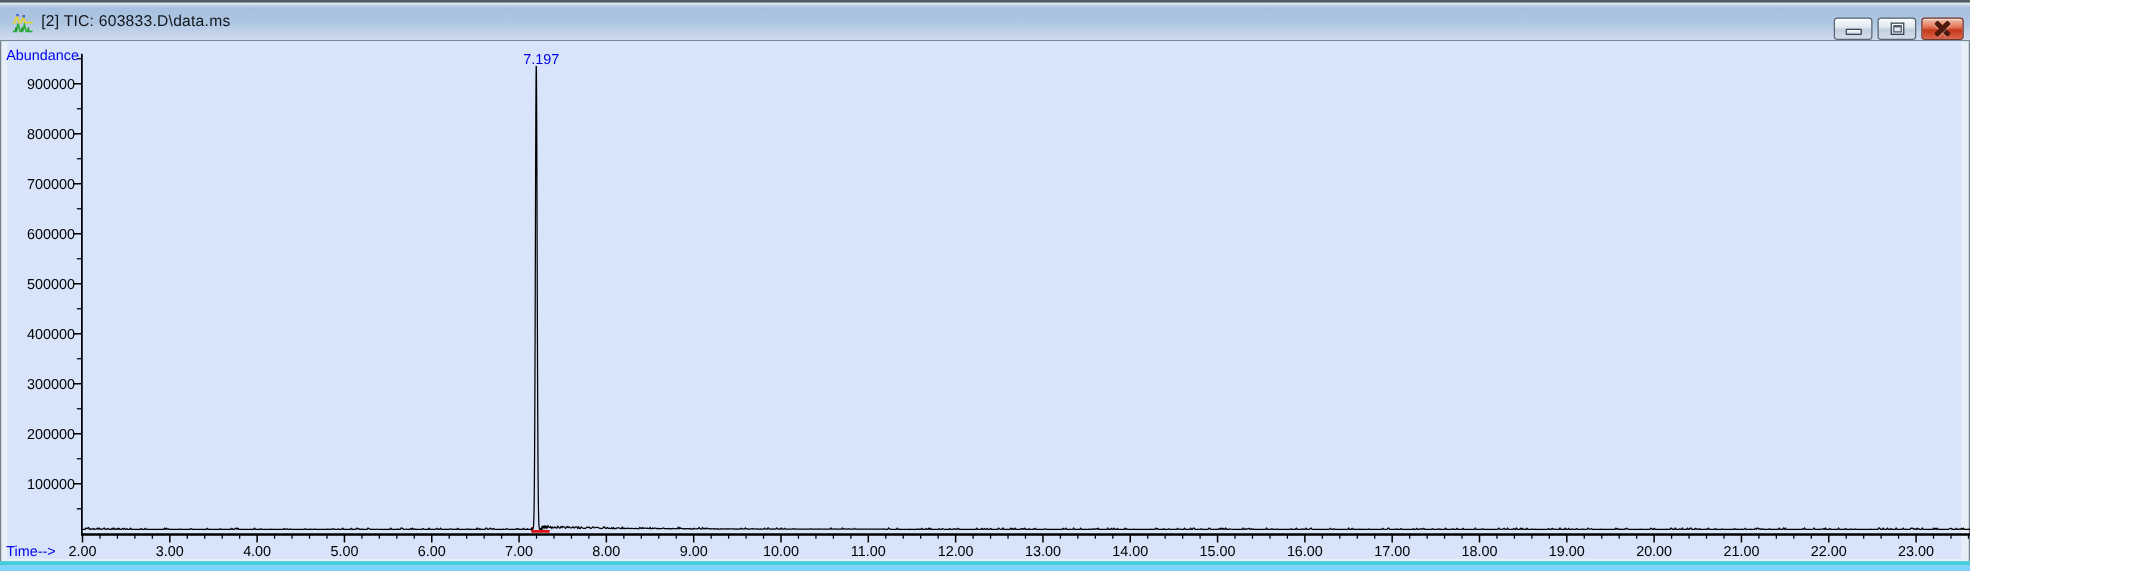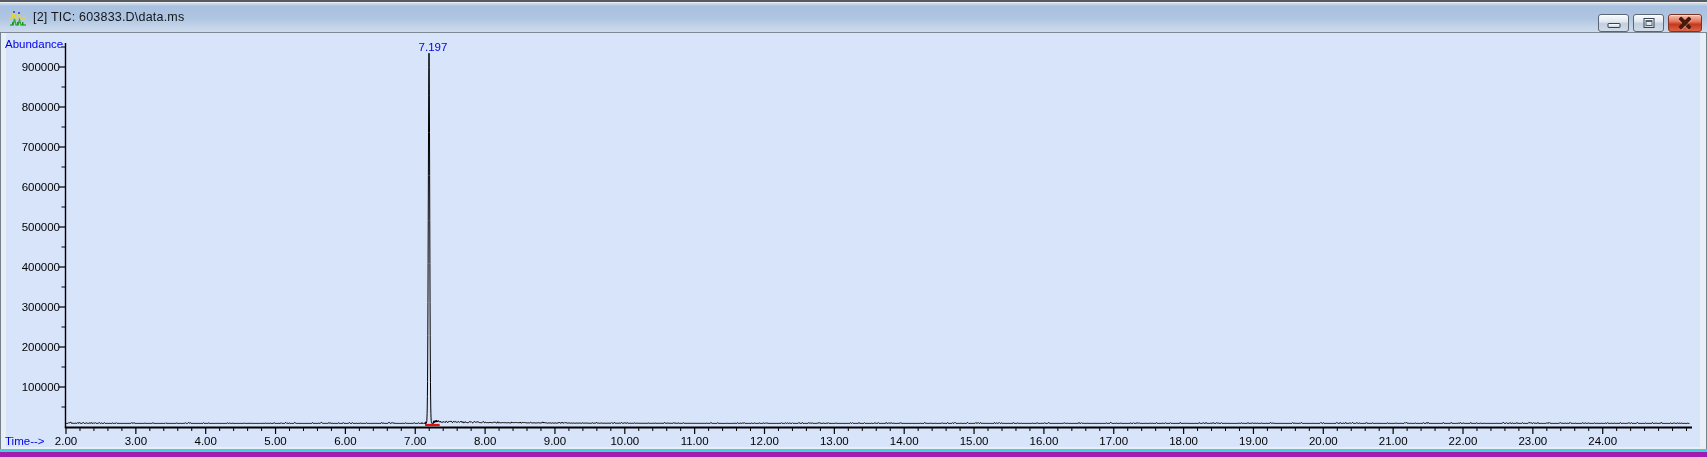--- a/index.html
+++ b/index.html
@@ -1,18 +1,18 @@
 <!DOCTYPE html>
 <html><head>
 <meta charset="utf-8">
 <style>
   html,body{margin:0;padding:0;background:#ffffff;}
   .window{
-    position:relative; width:1707px; height:457px; overflow:hidden;
-    background:#a21caf; font-family:"Liberation Sans",sans-serif;
+    position:relative; width:1576px; height:457px; overflow:hidden;
+    background:#7dd3fc; font-family:"Liberation Sans",sans-serif;
     -webkit-font-smoothing:none;
   }
   
   .titlebar{
     position:absolute; left:0; right:0; top:0; height:33px; box-sizing:border-box;
     border-top:2px solid #565b61; border-bottom:1px solid #7e8893;
     background:linear-gradient(#e3e7ea 0%, #a8c1e0 14%, #aec6e2 55%, #c6d5ea 85%, #cfdaec 100%);
     box-shadow:inset 0 1px 0 #e9edf1;
   }
   .title-icon{position:absolute; left:10px; top:9px; width:17px; height:16px;}

